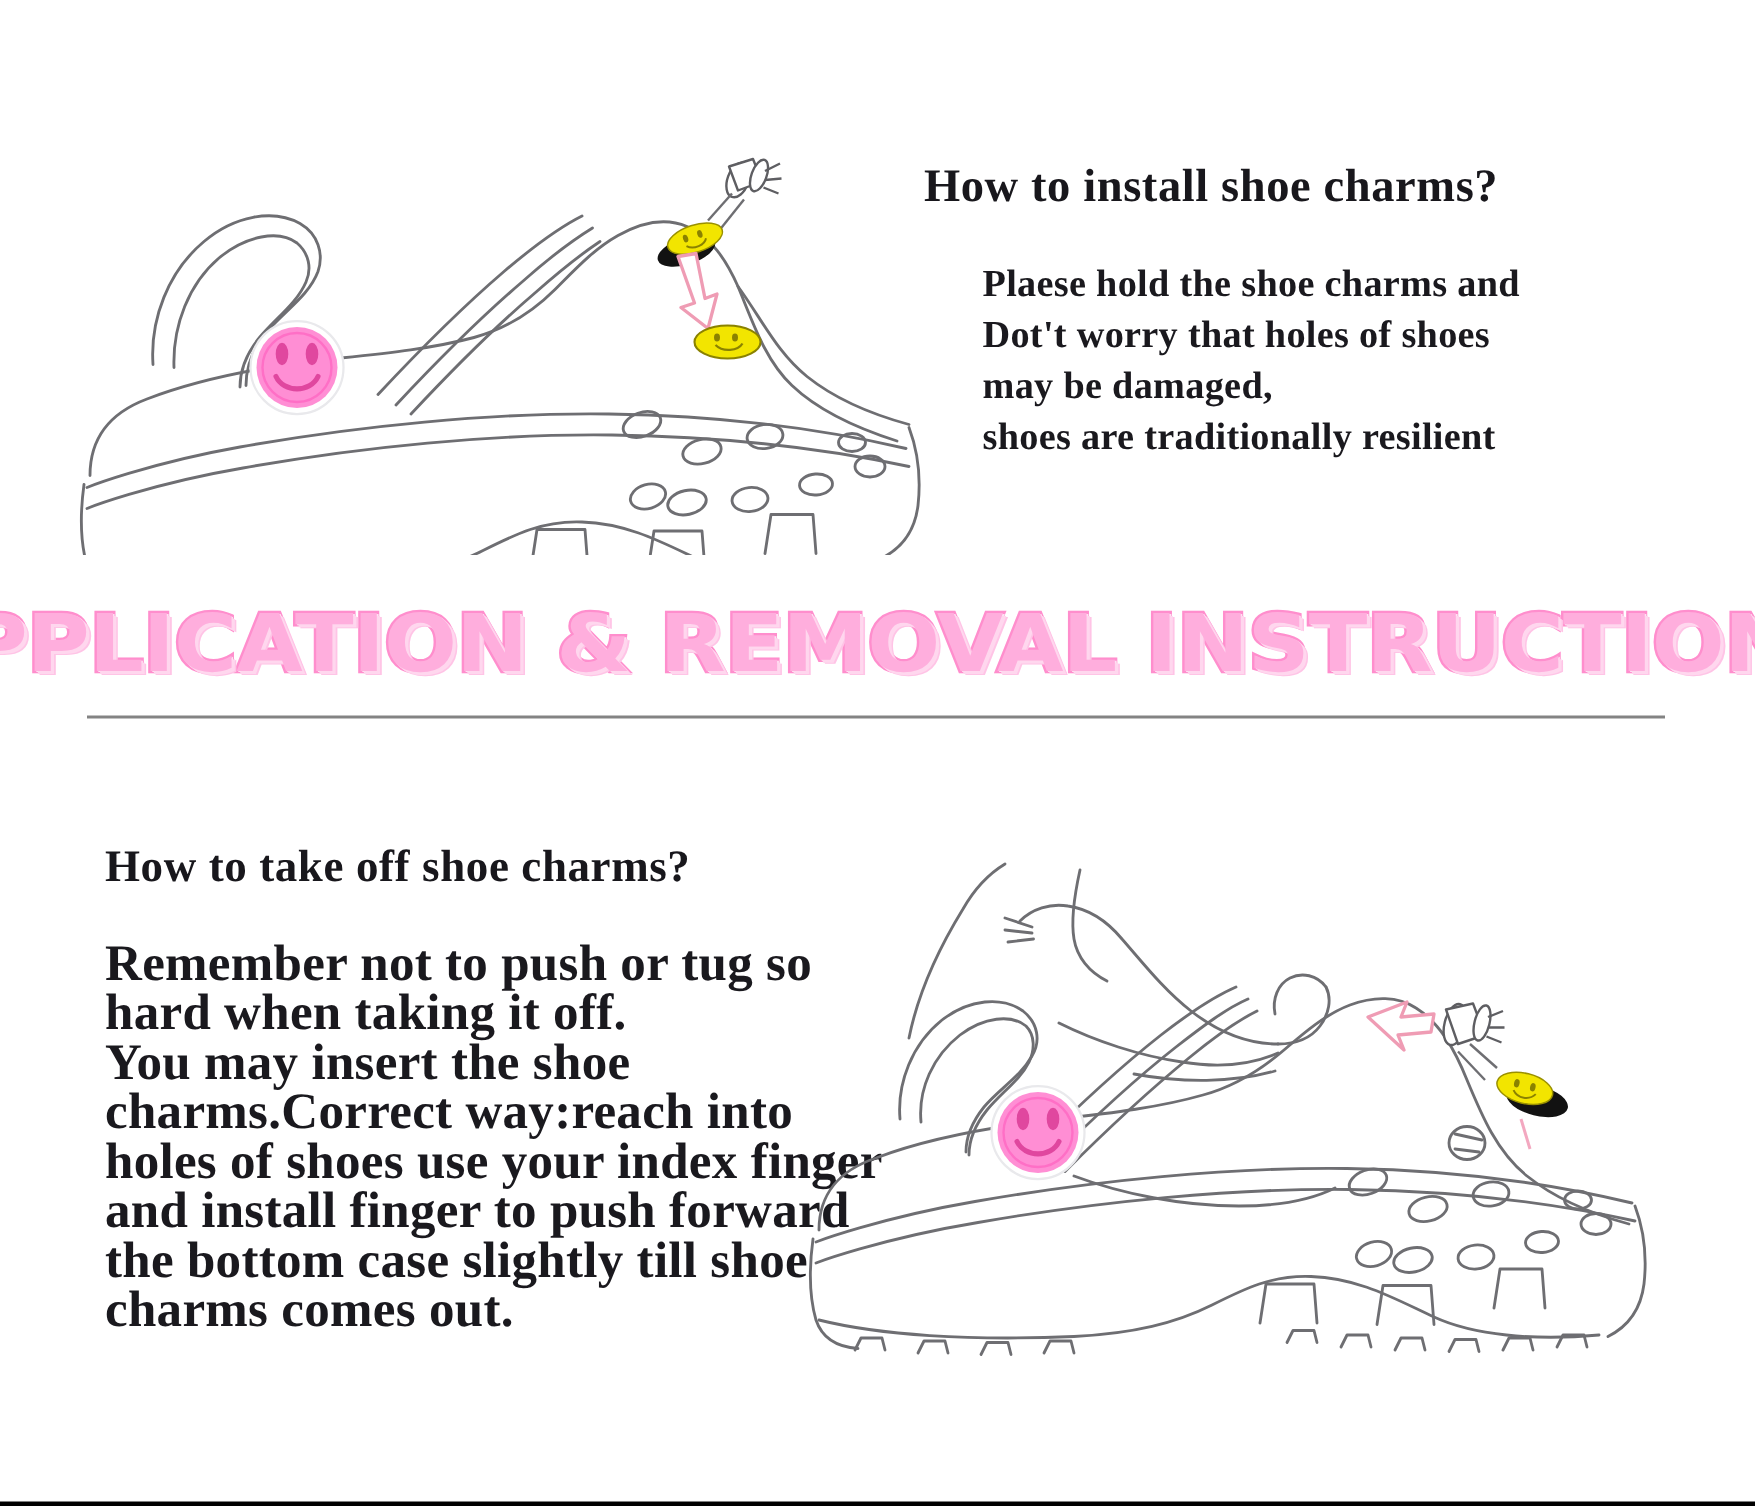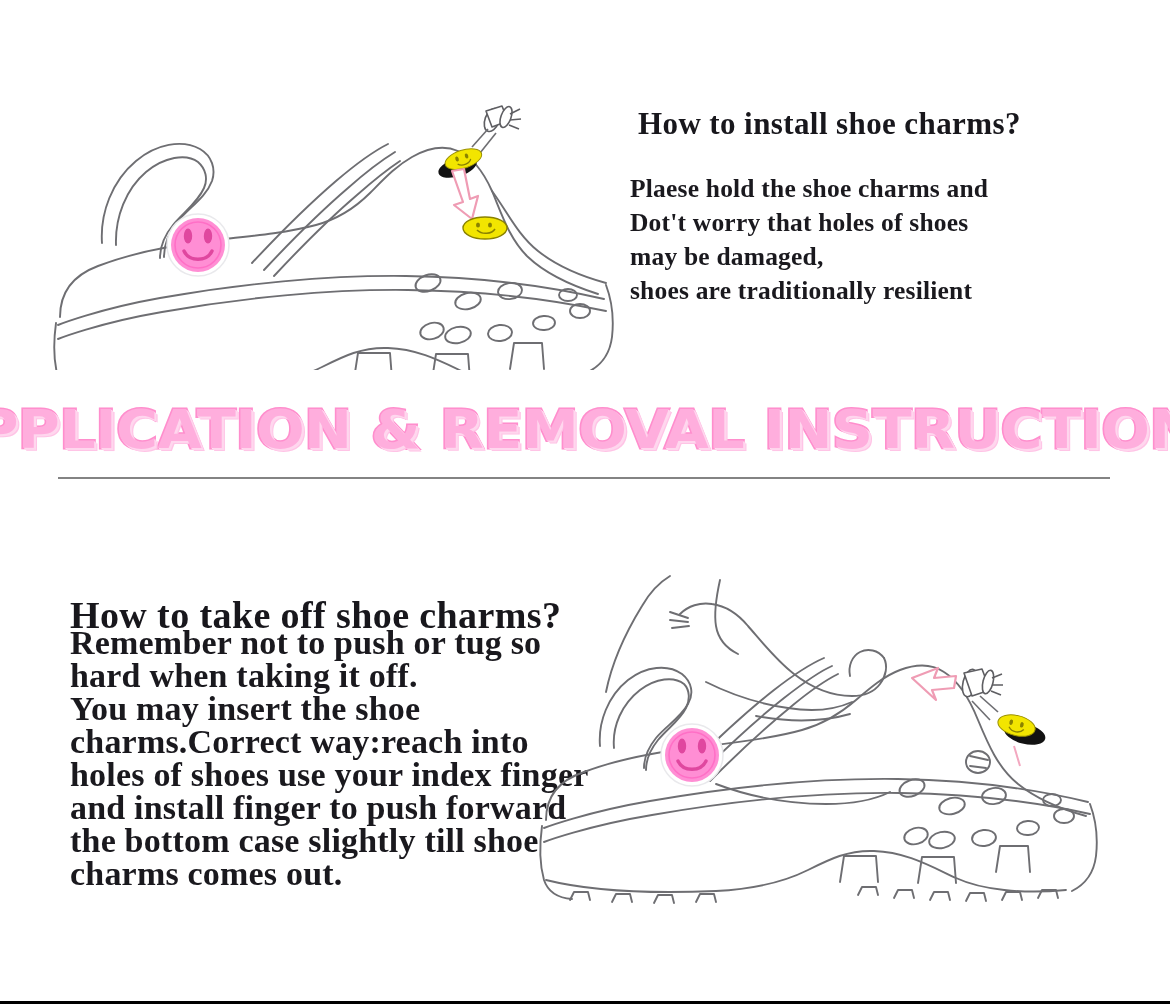--- a/index.html
+++ b/index.html
@@ -29,24 +29,24 @@
   }
   .body-text {
     position: absolute;
     font-family: "Liberation Serif", serif;
     font-weight: bold;
     color: #1a191e;
     letter-spacing: 0.2px;
   }
   .body-text .line { display: block; }
 
-  #install-heading { left: 638px; top: 106px; font-size: 31px; }
-  #install-body    { left: 630px; top: 172px; font-size: 25.5px; line-height: 34px; }
-
-  #remove-heading  { left: 70px;  top: 561px; font-size: 38px; margin-top: 32px; }
+  #install-heading { left: 616px; top: 106px; font-size: 31px; }
+  #install-body    { left: 655px; top: 172px; font-size: 25.5px; line-height: 34px; }
+
+  #remove-heading  { left: 70px;  top: 561px; font-size: 30px; }
   #remove-body     { left: 70px;  top: 626px; font-size: 34px; line-height: 33px; }
 
   
   #banner {
     position: absolute;
     left: 0px;
     top: 398px;
     width: 1170px;
     height: 62px;
     display: flex;

